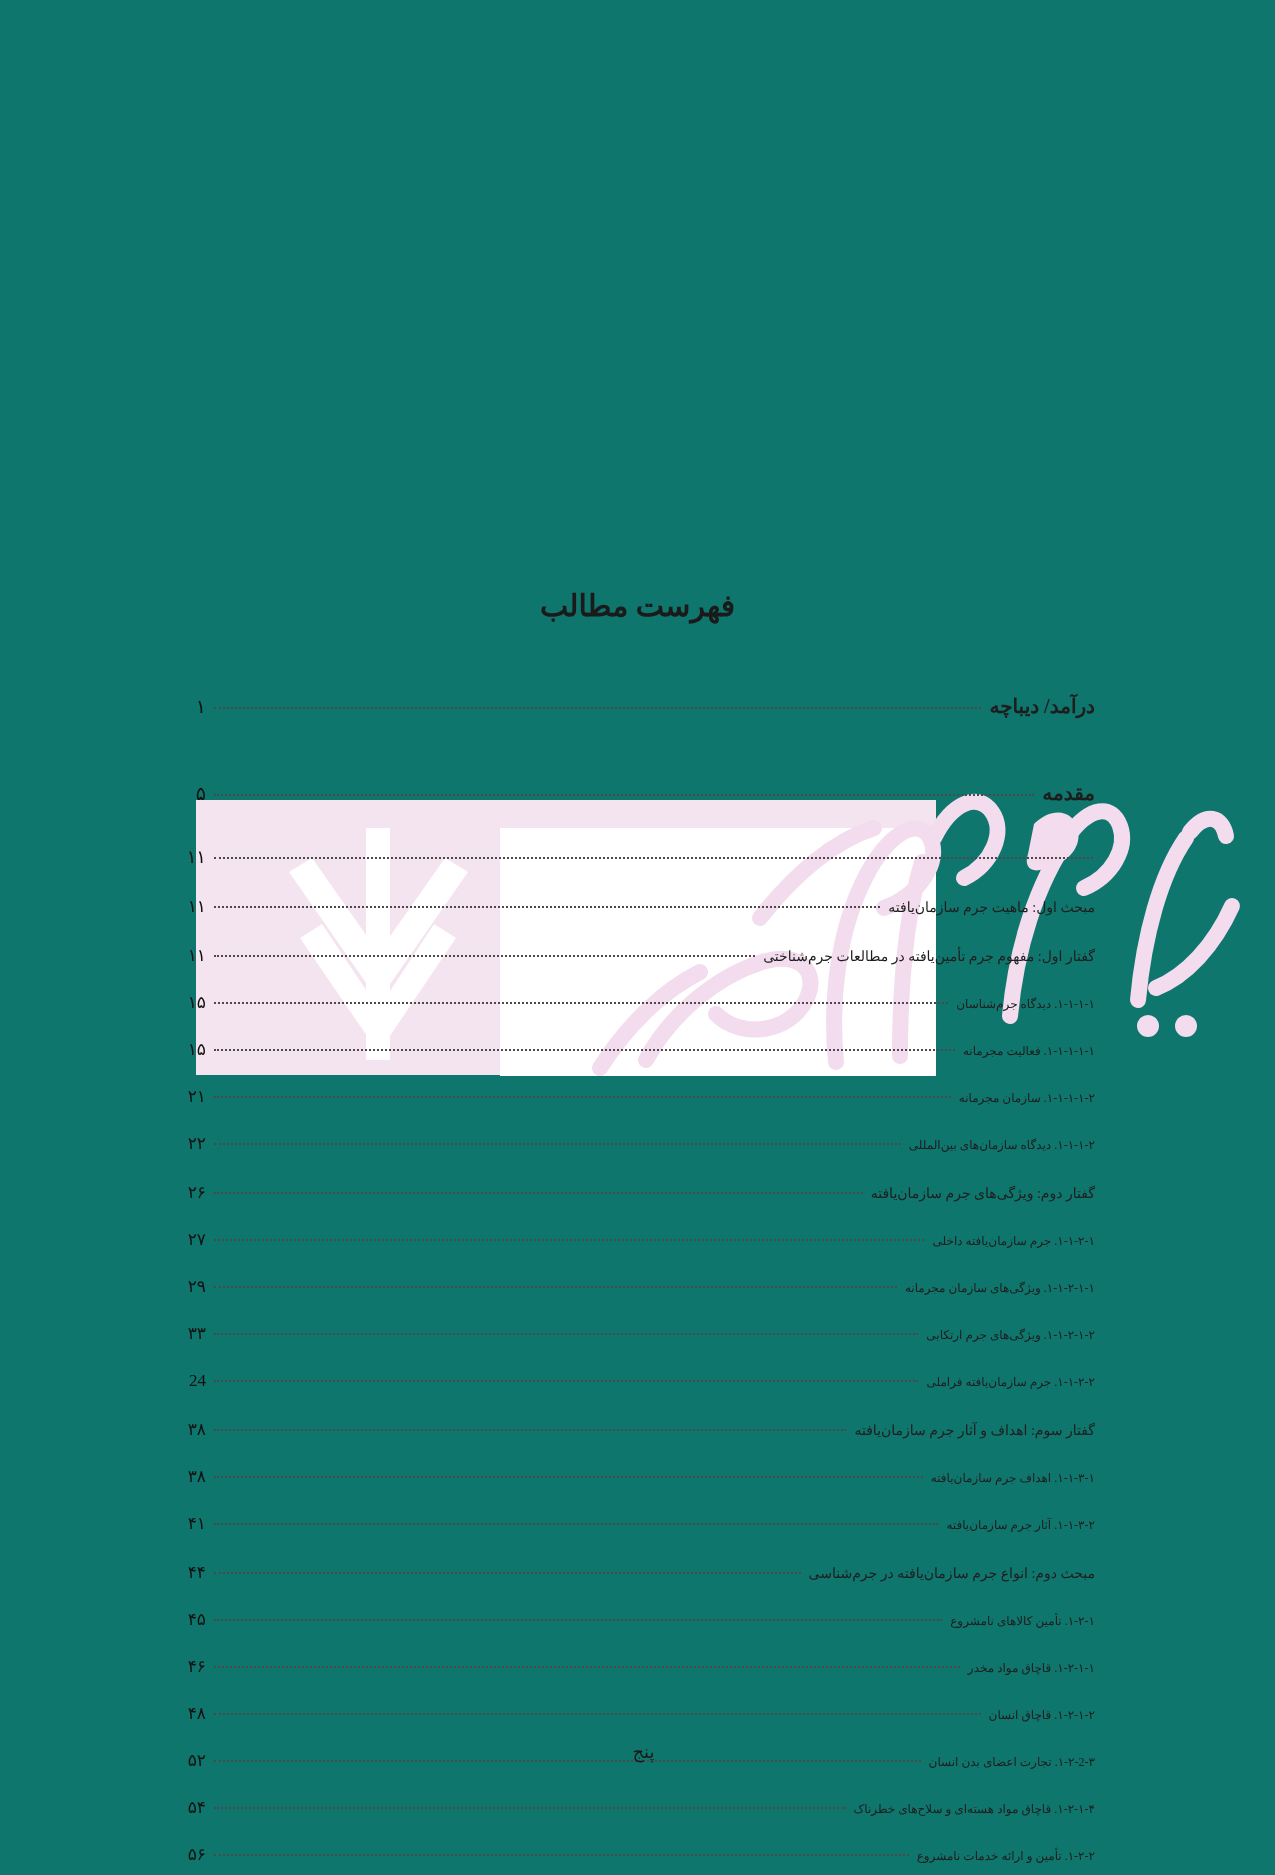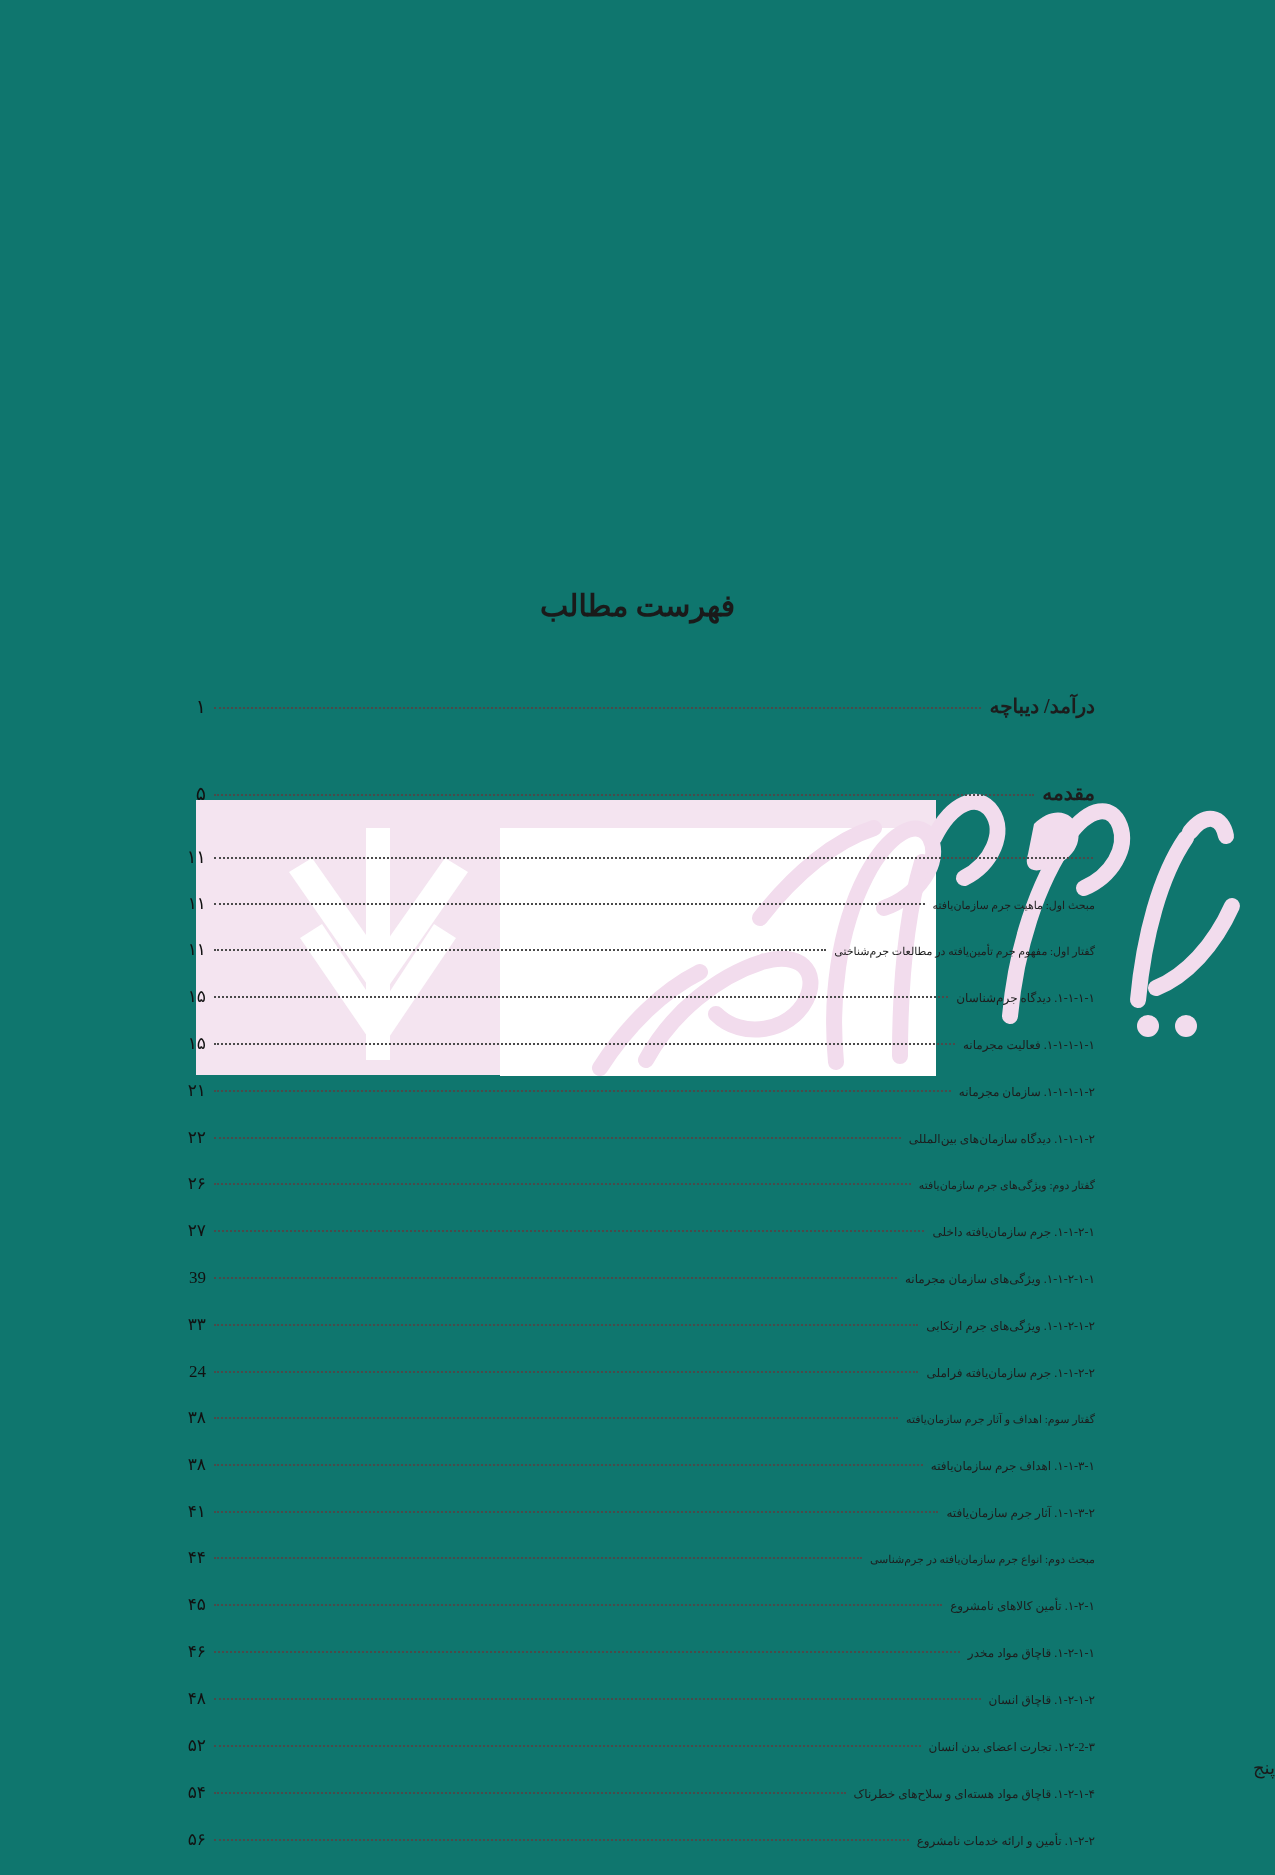--- a/index.html
+++ b/index.html
@@ -102,34 +102,34 @@
   }
   .r-major .toc-page { font-size: 19px; }
   .r-major .toc-dots { border-bottom-width: 2px; }
 
   .r-chapter .toc-label {
     font-size: 19px;
     font-weight: bold;
   }
   .r-chapter .toc-page { font-size: 18px; }
 
-  .r-section .toc-label { font-size: 11px; }
+  .r-section .toc-label { font-size: 14px; }
   .r-sub .toc-label     { font-size: 12px; }
 
   
   .sp-lg  { height: 40px; }
 
   .row-gap { margin-bottom: 9px; }
 
   .footer {
     position: absolute;
-    bottom: 96px;
+    bottom: 112px;
     left: 0;
     right: 0;
-    text-align: right;
+    text-align: center;
     font-size: 18px;
     color: #1a1a1a;
     padding-left: 12px;
   }
 </style>
 </head>
 <body>
 
 <div class="page">
 
@@ -235,21 +235,21 @@
 
       <div class="toc-row r-sub row-gap">
         <span class="toc-label">۱-۱-۲-۱. جرم سازمان‌یافته داخلی</span>
         <span class="toc-dots"></span>
         <span class="toc-page">۲۷</span>
       </div>
 
       <div class="toc-row r-sub row-gap">
         <span class="toc-label">۱-۱-۲-۱-۱. ویژگی‌های سازمان مجرمانه</span>
         <span class="toc-dots"></span>
-        <span class="toc-page">39</span>
+        <span class="toc-page">۲۹</span>
       </div>
 
       <div class="toc-row r-sub row-gap">
         <span class="toc-label">۱-۱-۲-۱-۲. ویژگی‌های جرم ارتکابی</span>
         <span class="toc-dots"></span>
         <span class="toc-page">۳۳</span>
       </div>
 
       <div class="toc-row r-sub row-gap">
         <span class="toc-label">۱-۱-۲-۲. جرم سازمان‌یافته فراملی</span>

